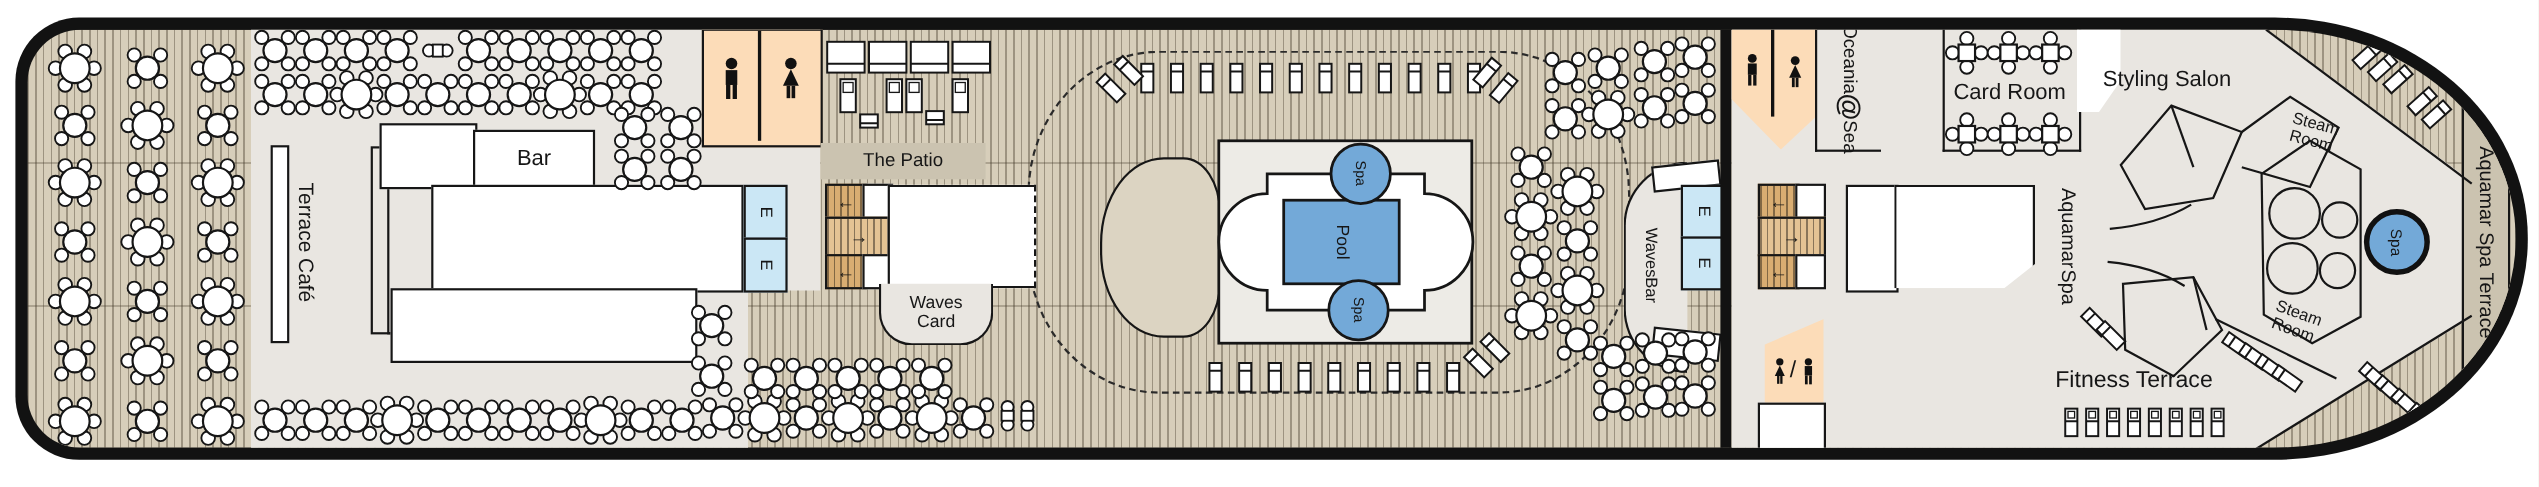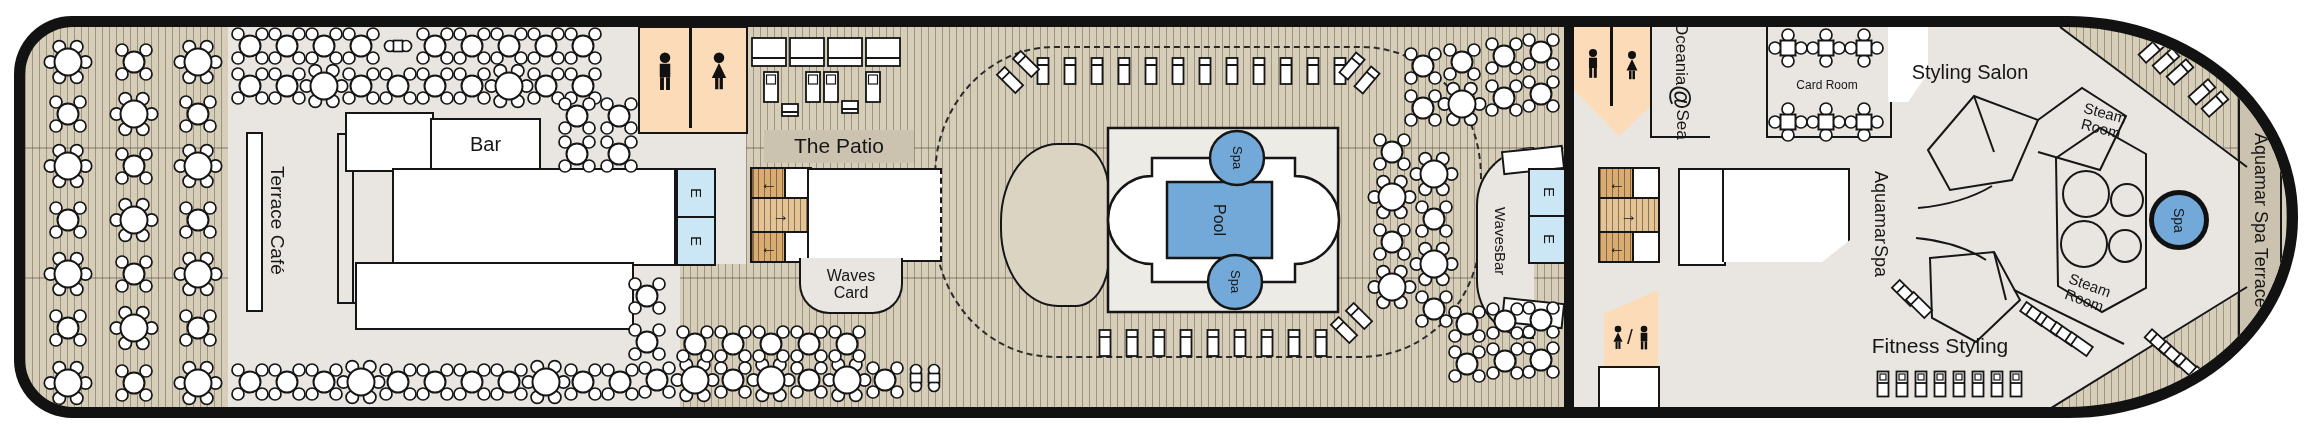--- a/index.html
+++ b/index.html
@@ -78,21 +78,21 @@
           <div class="cell" style="left:34px;top:0;width:24px;height:28px"></div>
           <div class="fl mid" style="left:0;top:30px;width:58px;height:32px">
               <span class="ar">→</span>
             </div>
           <div class="fl" style="left:0;top:64px;width:34px;height:28px">
               <span class="ar">←</span>
             </div>
           <div class="cell" style="left:34px;top:64px;width:24px;height:28px"></div>
         </div>
 
-        <div class="abs banner lbl" style="left:764px;top:130px;width:150px;height:33px;font-size:21px">
+        <div class="abs banner lbl" style="left:746px;top:130px;width:150px;height:33px;font-size:17px">
           <span>The Patio</span>
         </div>
         <div class="abs room" style="left:807px;top:168px;width:131px;height:90px;border-right:2.5px dashed #161616"></div>
         <div class="abs badge lbl" style="left:799px;top:258px;width:100px;height:54px;font-size:16px;flex-direction:column">
           <div>Waves</div>
           <div>Card</div>
         </div>
 
         <div class="abs blob" style="left:1000px;top:143px;width:106px;height:160px"></div>
 
@@ -130,21 +130,21 @@
                     clip-path:polygon(0 0,78px 0,78px 79px,45px 110px,0 64px)"></div>
         <div class="abs wall" style="left:1610px;top:26px;width:2.5px;height:80px"></div>
 
         <div class="abs vt" style="left:1650px;top:26px;width:58px;height:110px;border-left:2px solid #161616;border-bottom:2px solid #161616;
                     display:flex;align-items:center;justify-content:center;font-size:17px">
           <div>Oceania</div>
           <div class="oce-l2"><span class="at">@</span><span>Sea</span></div>
         </div>
 
         <div class="abs" style="left:1766px;top:26px;width:122px;height:110px;border-left:2.5px solid #161616;border-right:2.5px solid #161616;border-bottom:2.5px solid #161616"></div>
-        <div class="abs lbl" style="left:1768px;top:72px;width:118px;height:26px;font-size:12px">Card Room</div>
+        <div class="abs lbl" style="left:1768px;top:72px;width:118px;height:26px;font-size:20px">Card Room</div>
         <div class="abs" style="left:1888px;top:26px;width:40px;height:76px;background:#fff;clip-path:polygon(0 0,100% 0,100% 62%,50% 100%,0 100%)"></div>
 
         <div class="abs stairs" style="left:1598px;top:167px;width:58px;height:94px">
           <div class="fl" style="left:0;top:0;width:34px;height:28px">
               <span class="ar">←</span>
             </div>
           <div class="cell" style="left:34px;top:0;width:24px;height:28px"></div>
           <div class="fl mid" style="left:0;top:30px;width:58px;height:32px">
               <span class="ar">→</span>
             </div>
@@ -426,18 +426,18 @@
           <div>Room</div>
         </div>
         <div class="abs lbl" style="left:2046px;top:272px;width:82px;height:42px;font-size:15px;flex-direction:column;transform:rotate(20deg)">
           <div>Steam</div>
           <div>Room</div>
         </div>
         <div class="abs vt lbl" style="left:1856px;top:172px;width:48px;height:104px;font-size:18px">
           <div>Aquamar</div>
           <div>Spa</div>
         </div>
-        <div class="abs lbl" style="left:1848px;top:332px;width:184px;height:28px;font-size:21px">Fitness Styling</div>
+        <div class="abs lbl" style="left:1848px;top:332px;width:184px;height:28px;font-size:21px">Fitness Terrace</div>
 
       </div>
     </div>
   </div>
 </div>
 
 </body></html>

